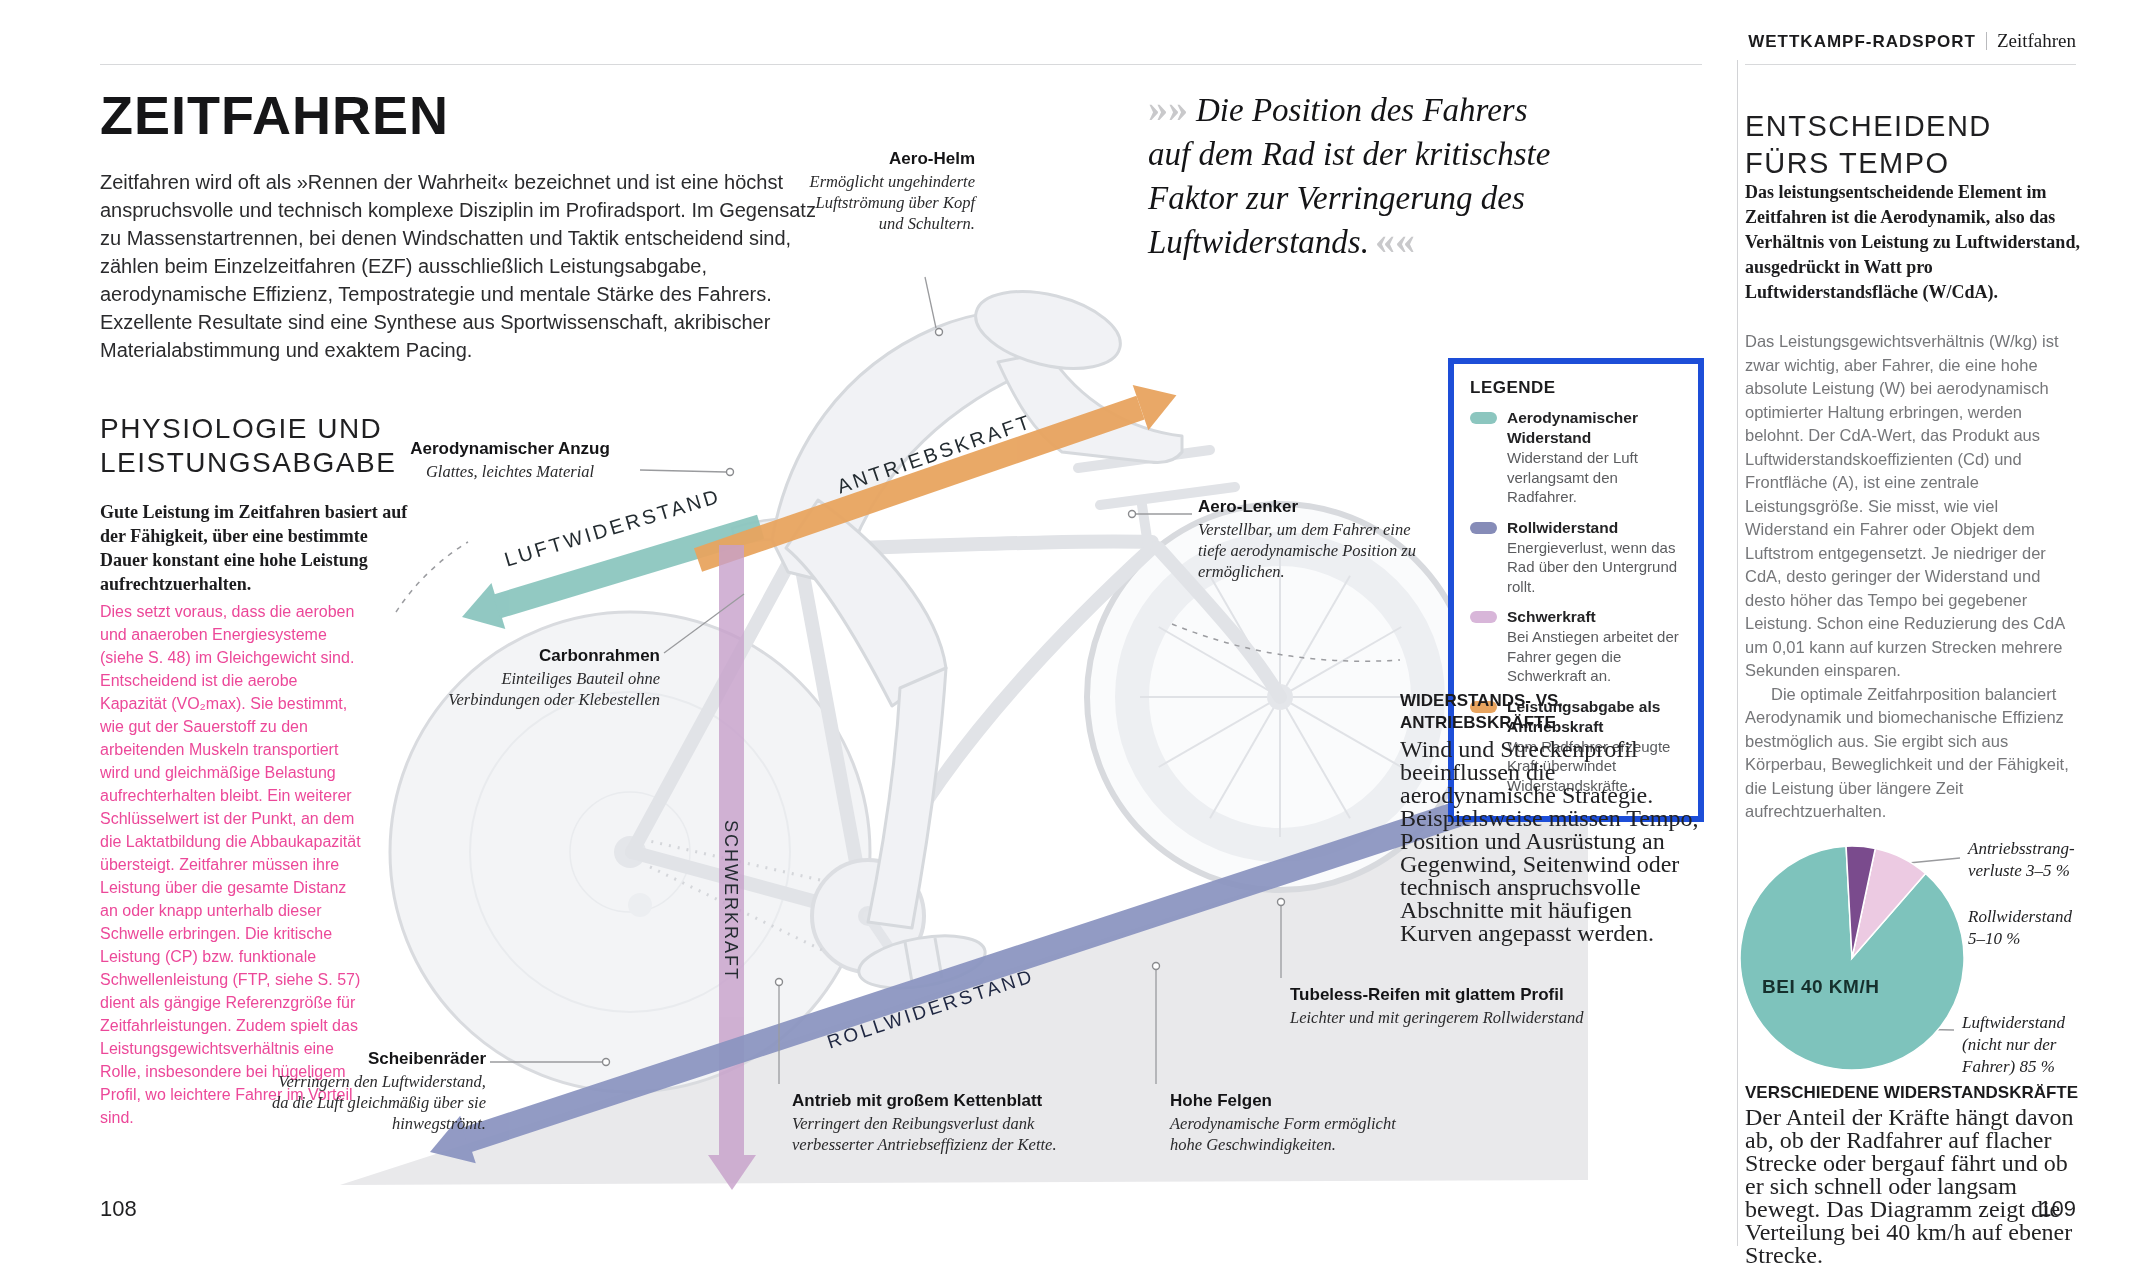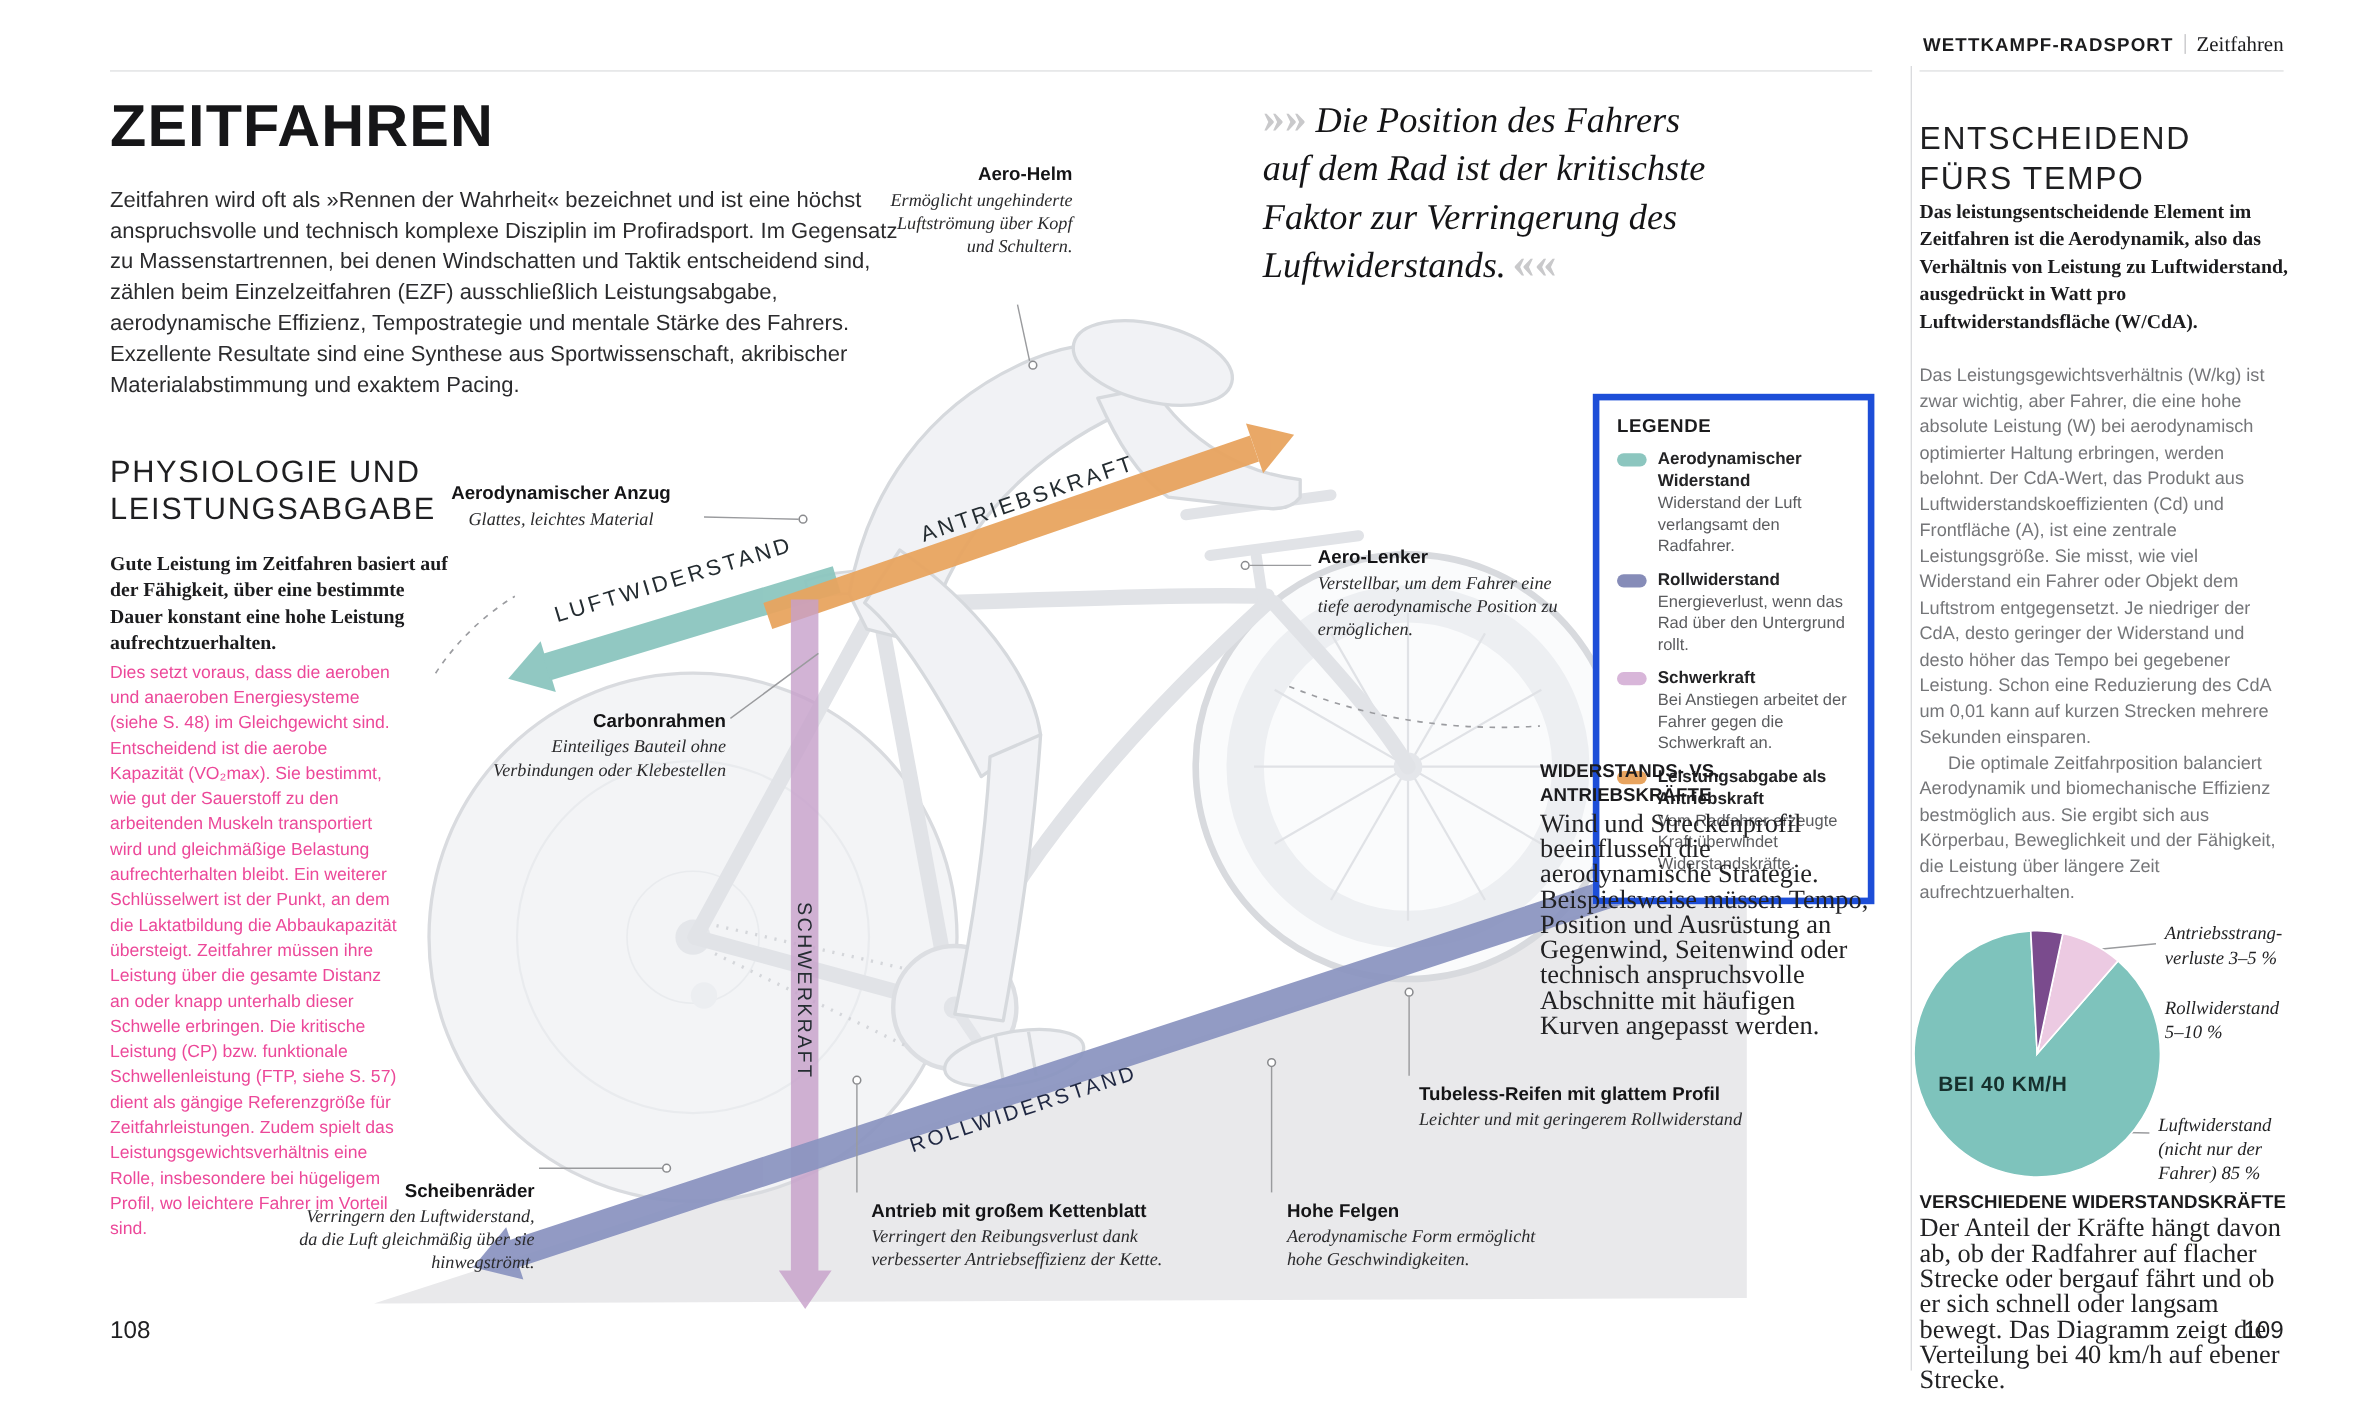--- a/index.html
+++ b/index.html
@@ -203,21 +203,21 @@
     <div class="co-d">Glattes, leichtes Material</div>
   </div>
   <div class="co ra" style="left:420px;top:645px;width:240px;">
     <div class="co-t">Carbonrahmen</div>
     <div class="co-d">Einteiliges Bauteil ohne Verbindungen oder Klebestellen</div>
   </div>
   <div class="co" style="left:1198px;top:496px;width:225px;">
     <div class="co-t">Aero-Lenker</div>
     <div class="co-d">Verstellbar, um dem Fahrer eine tiefe aerodynamische Position zu ermöglichen.</div>
   </div>
-  <div class="co ra" style="left:262px;top:1072px;width:224px;">
+  <div class="co ra" style="left:262px;top:1048px;width:224px;">
     <div class="co-t">Scheibenräder</div>
     <div class="co-d">Verringern den Luftwiderstand, da die Luft gleichmäßig über sie hinwegströmt.</div>
   </div>
   <div class="co" style="left:792px;top:1090px;width:320px;">
     <div class="co-t">Antrieb mit großem Kettenblatt</div>
     <div class="co-d">Verringert den Reibungsverlust dank verbesserter Antriebseffizienz der Kette.</div>
   </div>
   <div class="co" style="left:1170px;top:1090px;width:260px;">
     <div class="co-t">Hohe Felgen</div>
     <div class="co-d">Aerodynamische Form ermöglicht hohe Geschwindigkeiten.</div>

